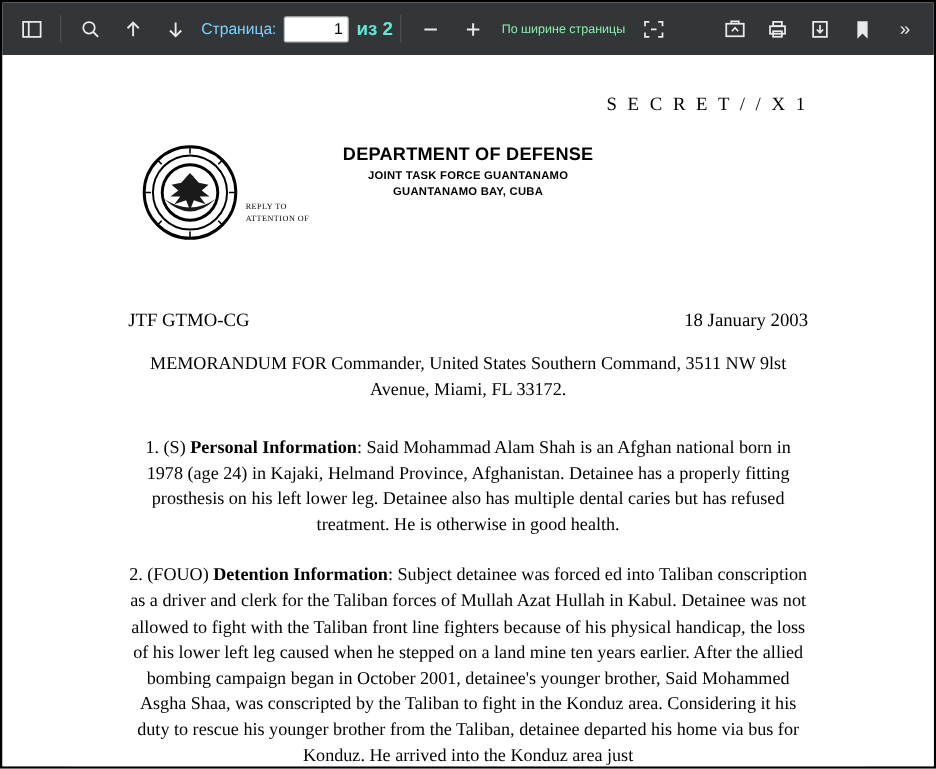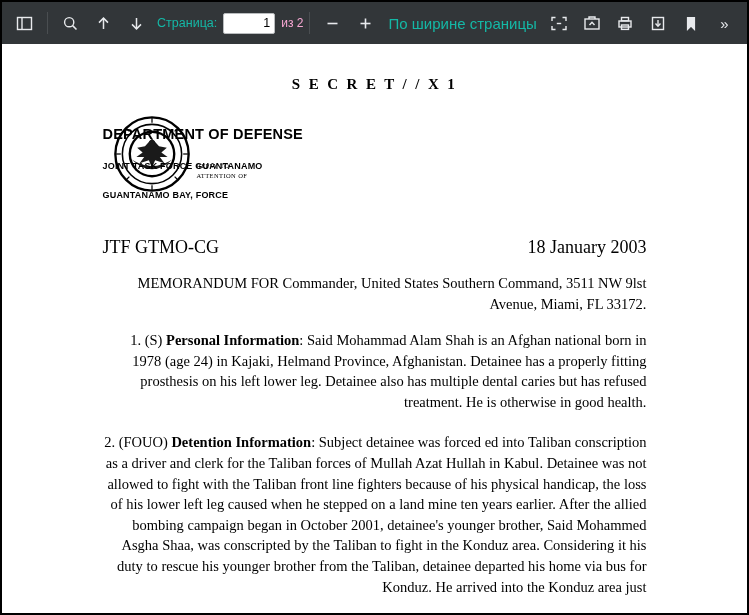--- a/index.html
+++ b/index.html
@@ -47,50 +47,51 @@
   }
   .tb-btn svg { display: block; }
   .sep {
     width: 1px;
     height: 22px;
     background: #4a4e51;
     margin: 0 6px;
   }
   .page-label {
     font-size: 12.5px;
-    color: #14b8a6;
+    color: #7dd3fc;
     margin: 0 6px 0 4px;
     white-space: nowrap;
   }
   .page-input {
     width: 52px;
     height: 21px;
     background: #ffffff;
     border: 1px solid #b9bcbe;
     border-radius: 2px;
     color: #000000;
     font-size: 12.5px;
     font-family: "Liberation Sans", sans-serif;
     text-align: right;
     padding: 0 4px;
     box-sizing: border-box;
     outline: none;
   }
   .page-total {
-    font-size: 12px;
-    color: #f9a8d4;
+    font-size: 15px;
+    color: #5eead4;
     margin-left: 6px;
     white-space: nowrap;
+    font-weight: bold;
   }
   .zoom-select {
     height: 22px;
     display: flex;
     align-items: center;
-    font-size: 15px;
-    color: #14b8a6;
+    font-size: 10px;
+    color: #86efac;
     padding: 0 6px;
     white-space: nowrap;
     border-radius: 2px;
   }
   .spacer { flex: 1 1 auto; }
   .glyph {
     font-size: 15px;
     line-height: 1;
     color: #e8eaed;
   }
@@ -106,22 +107,22 @@
   .page {
     width: 636px;
     background: #ffffff;
     padding: 18px 46px 0 46px;
     box-sizing: border-box;
     position: relative;
     font-family: "Liberation Serif", serif;
     color: #000000;
   }
   .classification {
-    text-align: center;
-    font-weight: bold;
+    text-align: right;
+    font-weight: normal;
     font-size: 15px;
     letter-spacing: 2.4px;
     margin-top: 14px;
     font-family: "Liberation Serif", serif;
   }
   .letterhead {
     position: relative;
     height: 104px;
     margin-top: 18px;
   }
@@ -138,48 +139,49 @@
     top: 50px;
     font-size: 6.5px;
     line-height: 1.55;
     font-family: "Liberation Serif", serif;
     letter-spacing: 0.4px;
   }
   .dept-block {
     position: absolute;
     left: 0;
     right: 0;
-    top: 14px;
+    top: 4px;
+    text-align: center;
     line-height: 1.25;
   }
   .dept-title {
     font-family: "Liberation Sans", sans-serif;
     font-weight: bold;
     font-size: 14.5px;
     letter-spacing: 0.2px;
   }
   .dept-sub {
     font-family: "Liberation Sans", sans-serif;
     font-weight: bold;
     font-size: 9px;
     letter-spacing: 0.2px;
-    margin-top: 18px;
+    margin-top: 2px;
   }
   .row-line {
     display: flex;
     justify-content: space-between;
     align-items: baseline;
-    font-size: 18px;
-    margin-top: 22px;
+    font-size: 15px;
+    margin-top: 34px;
   }
   .para {
     font-size: 14.5px;
     line-height: 1.42;
     margin-top: 15px;
-    text-align: right;
+    text-align: center;
   }
   .b { font-weight: bold; }
   
   .vscroll {
     position: absolute;
     right: 0;
     top: 0;
     bottom: 0;
     width: 0;
   }
@@ -320,33 +322,33 @@
         </svg>
 
         <div class="reply-to">
           <div>REPLY TO</div>
           <div>ATTENTION OF</div>
         </div>
 
         <div class="dept-block">
           <div class="dept-title">DEPARTMENT OF DEFENSE</div>
           <div class="dept-sub">JOINT TASK FORCE GUANTANAMO</div>
-          <div class="dept-sub">GUANTANAMO BAY, FORCE</div>
+          <div class="dept-sub">GUANTANAMO BAY, CUBA</div>
         </div>
       </div>
 
       <div class="row-line">
         <span>JTF GTMO-CG</span>
         <span>18 January 2003</span>
       </div>
 
       <div class="para">MEMORANDUM FOR Commander, United States Southern Command, 3511 NW 9lst Avenue, Miami, FL 33172.</div>
 
 
-      <div class="para" style="margin-top:16px;">
+      <div class="para" style="margin-top:26px;">
         <span>1.  (S) </span><span class="b">Personal Information</span><span>:  Said Mohammad Alam Shah is an Afghan national born in 1978 (age 24) in Kajaki, Helmand Province, Afghanistan.  Detainee has a properly fitting prosthesis on his left lower leg.  Detainee also has multiple dental caries but has refused treatment.  He is otherwise in good health.</span>
       </div>
 
       <div class="para" style="margin-top:20px;">
         <span>2.  (FOUO) </span><span class="b">Detention Information</span><span>:  Subject detainee was forced ed into Taliban conscription as a driver and clerk for the Taliban forces of Mullah Azat Hullah in Kabul. Detainee was not allowed to fight with the Taliban front line fighters because of his physical handicap, the loss of his lower left leg caused when he stepped on a land mine ten years earlier.  After the allied bombing campaign began in October 2001, detainee's younger brother, Said Mohammed Asgha Shaa, was conscripted by the Taliban to fight in the Konduz area.  Considering it his duty to rescue his younger brother from the Taliban, detainee departed his home via bus for Konduz.  He arrived into the Konduz area just</span>
       </div>
 
     </div>
     <div class="vscroll"></div>
   </div>

